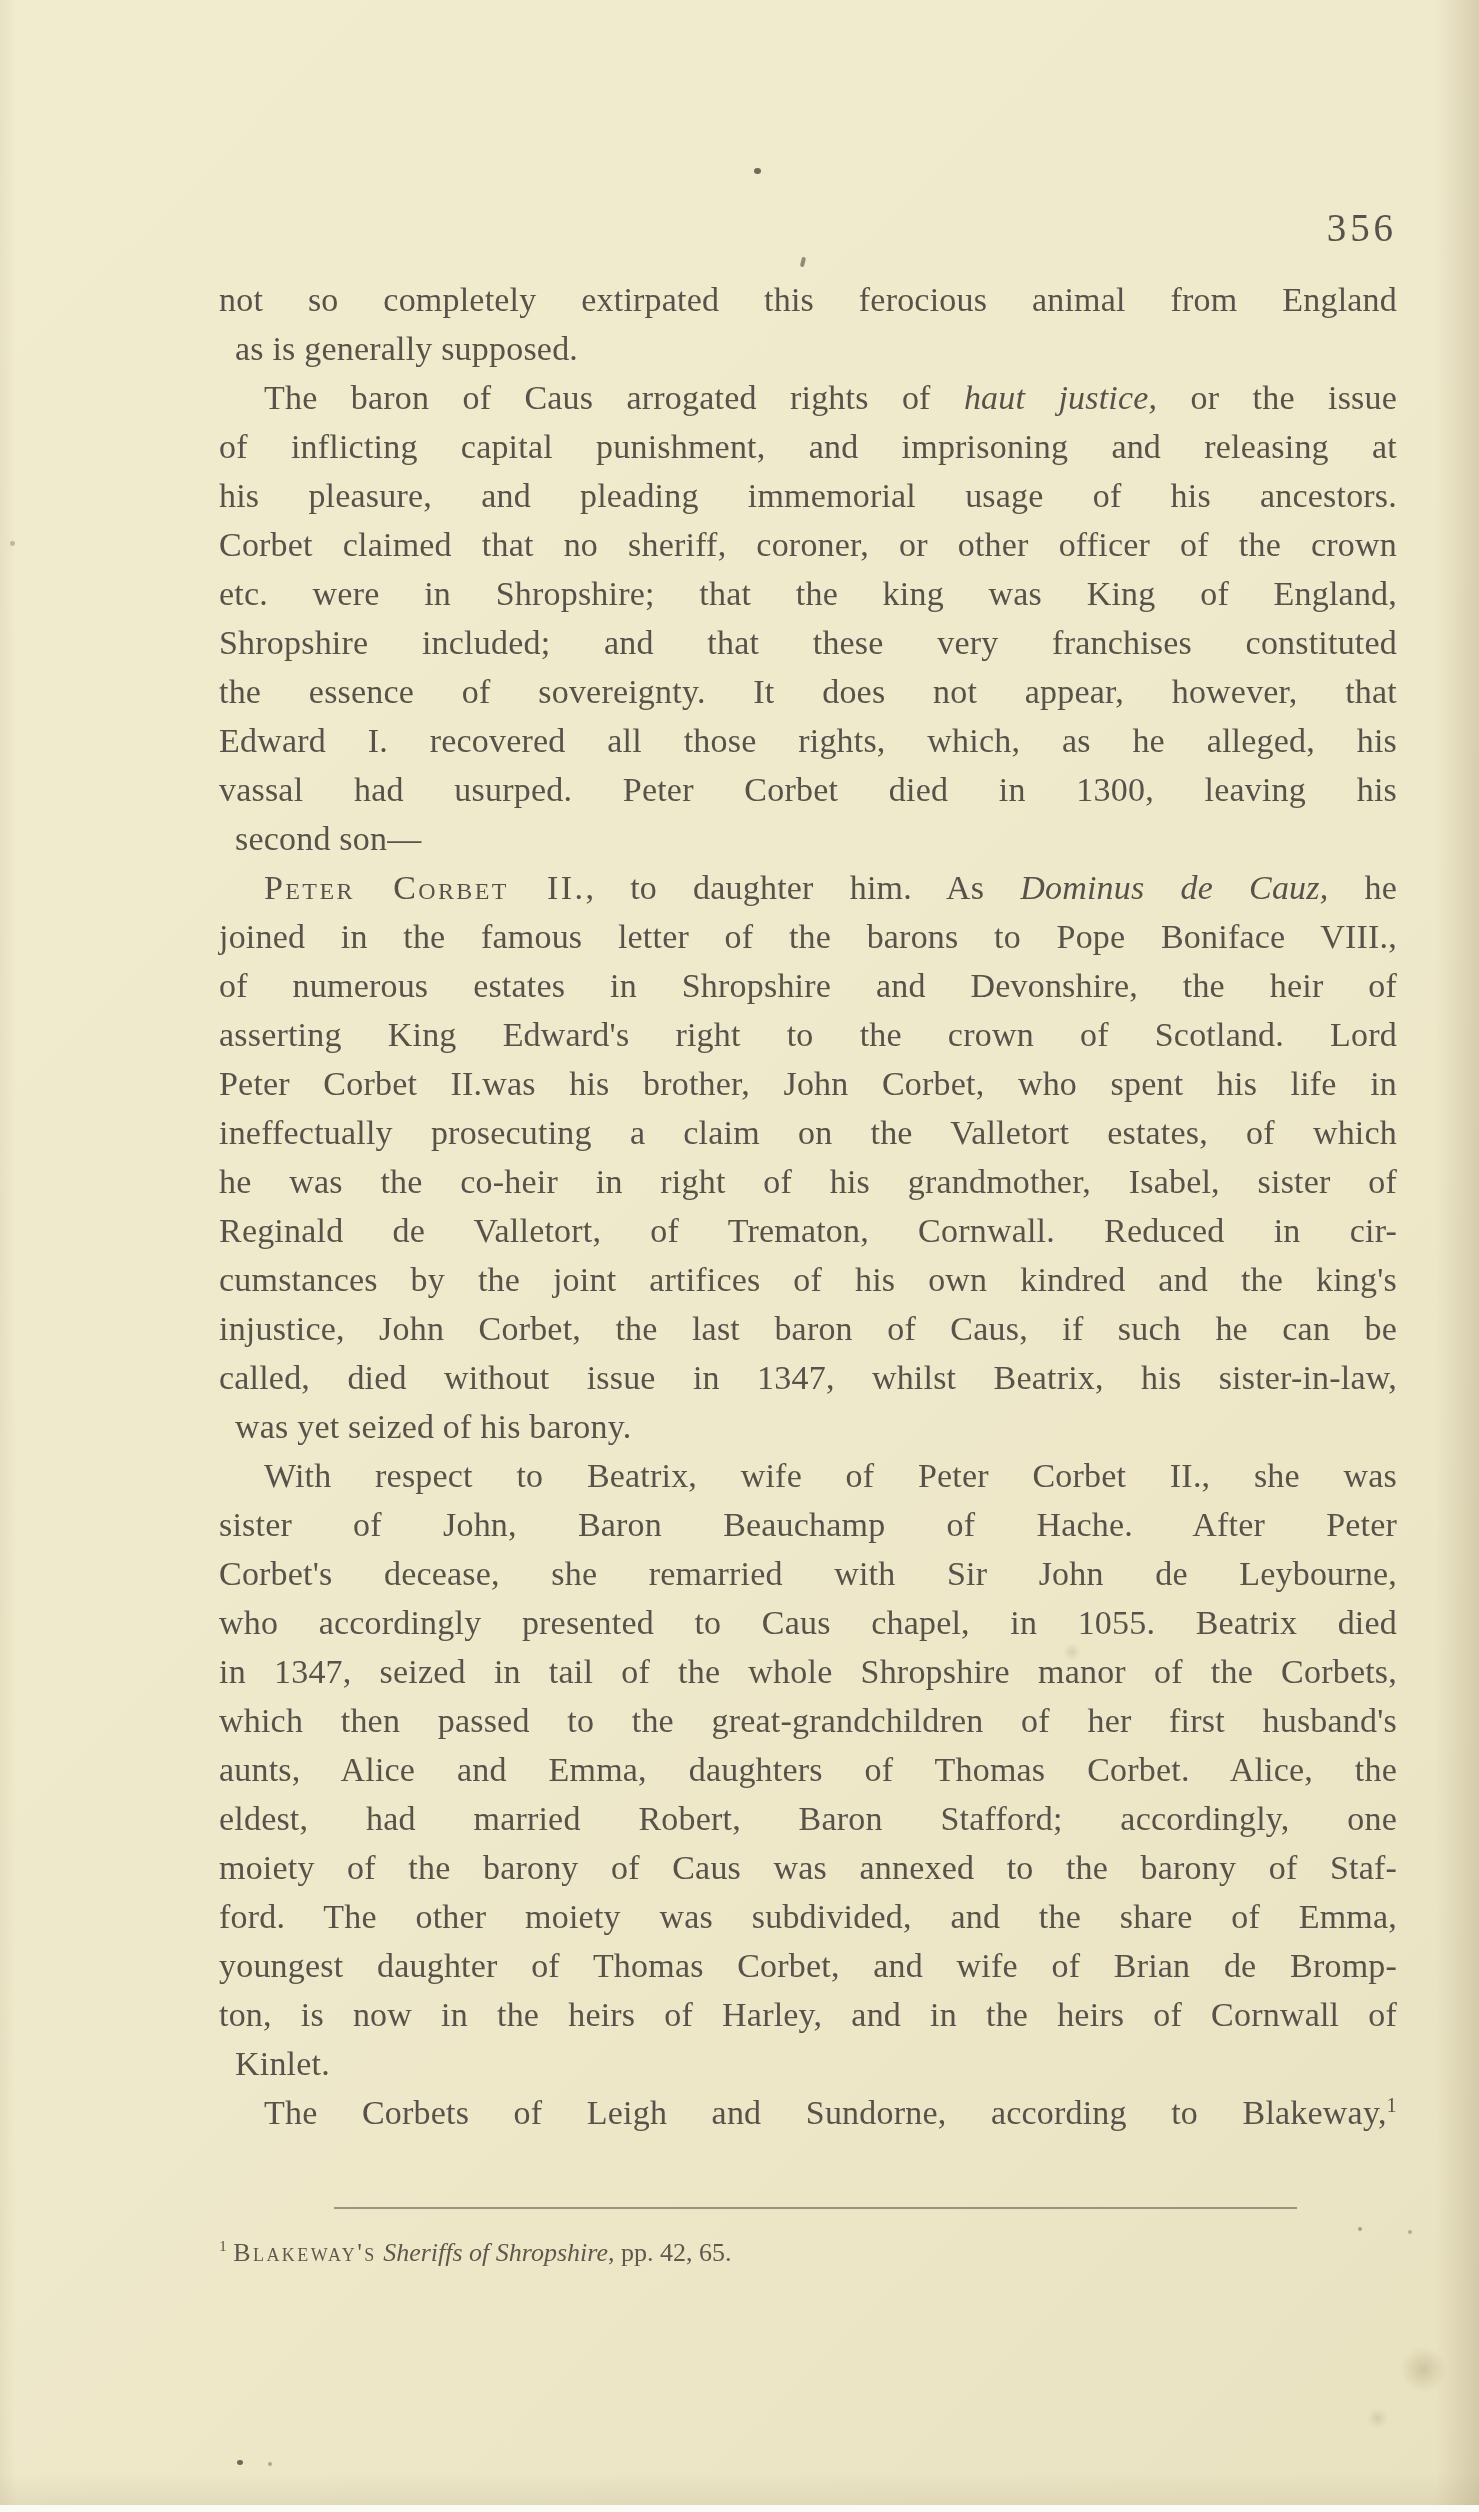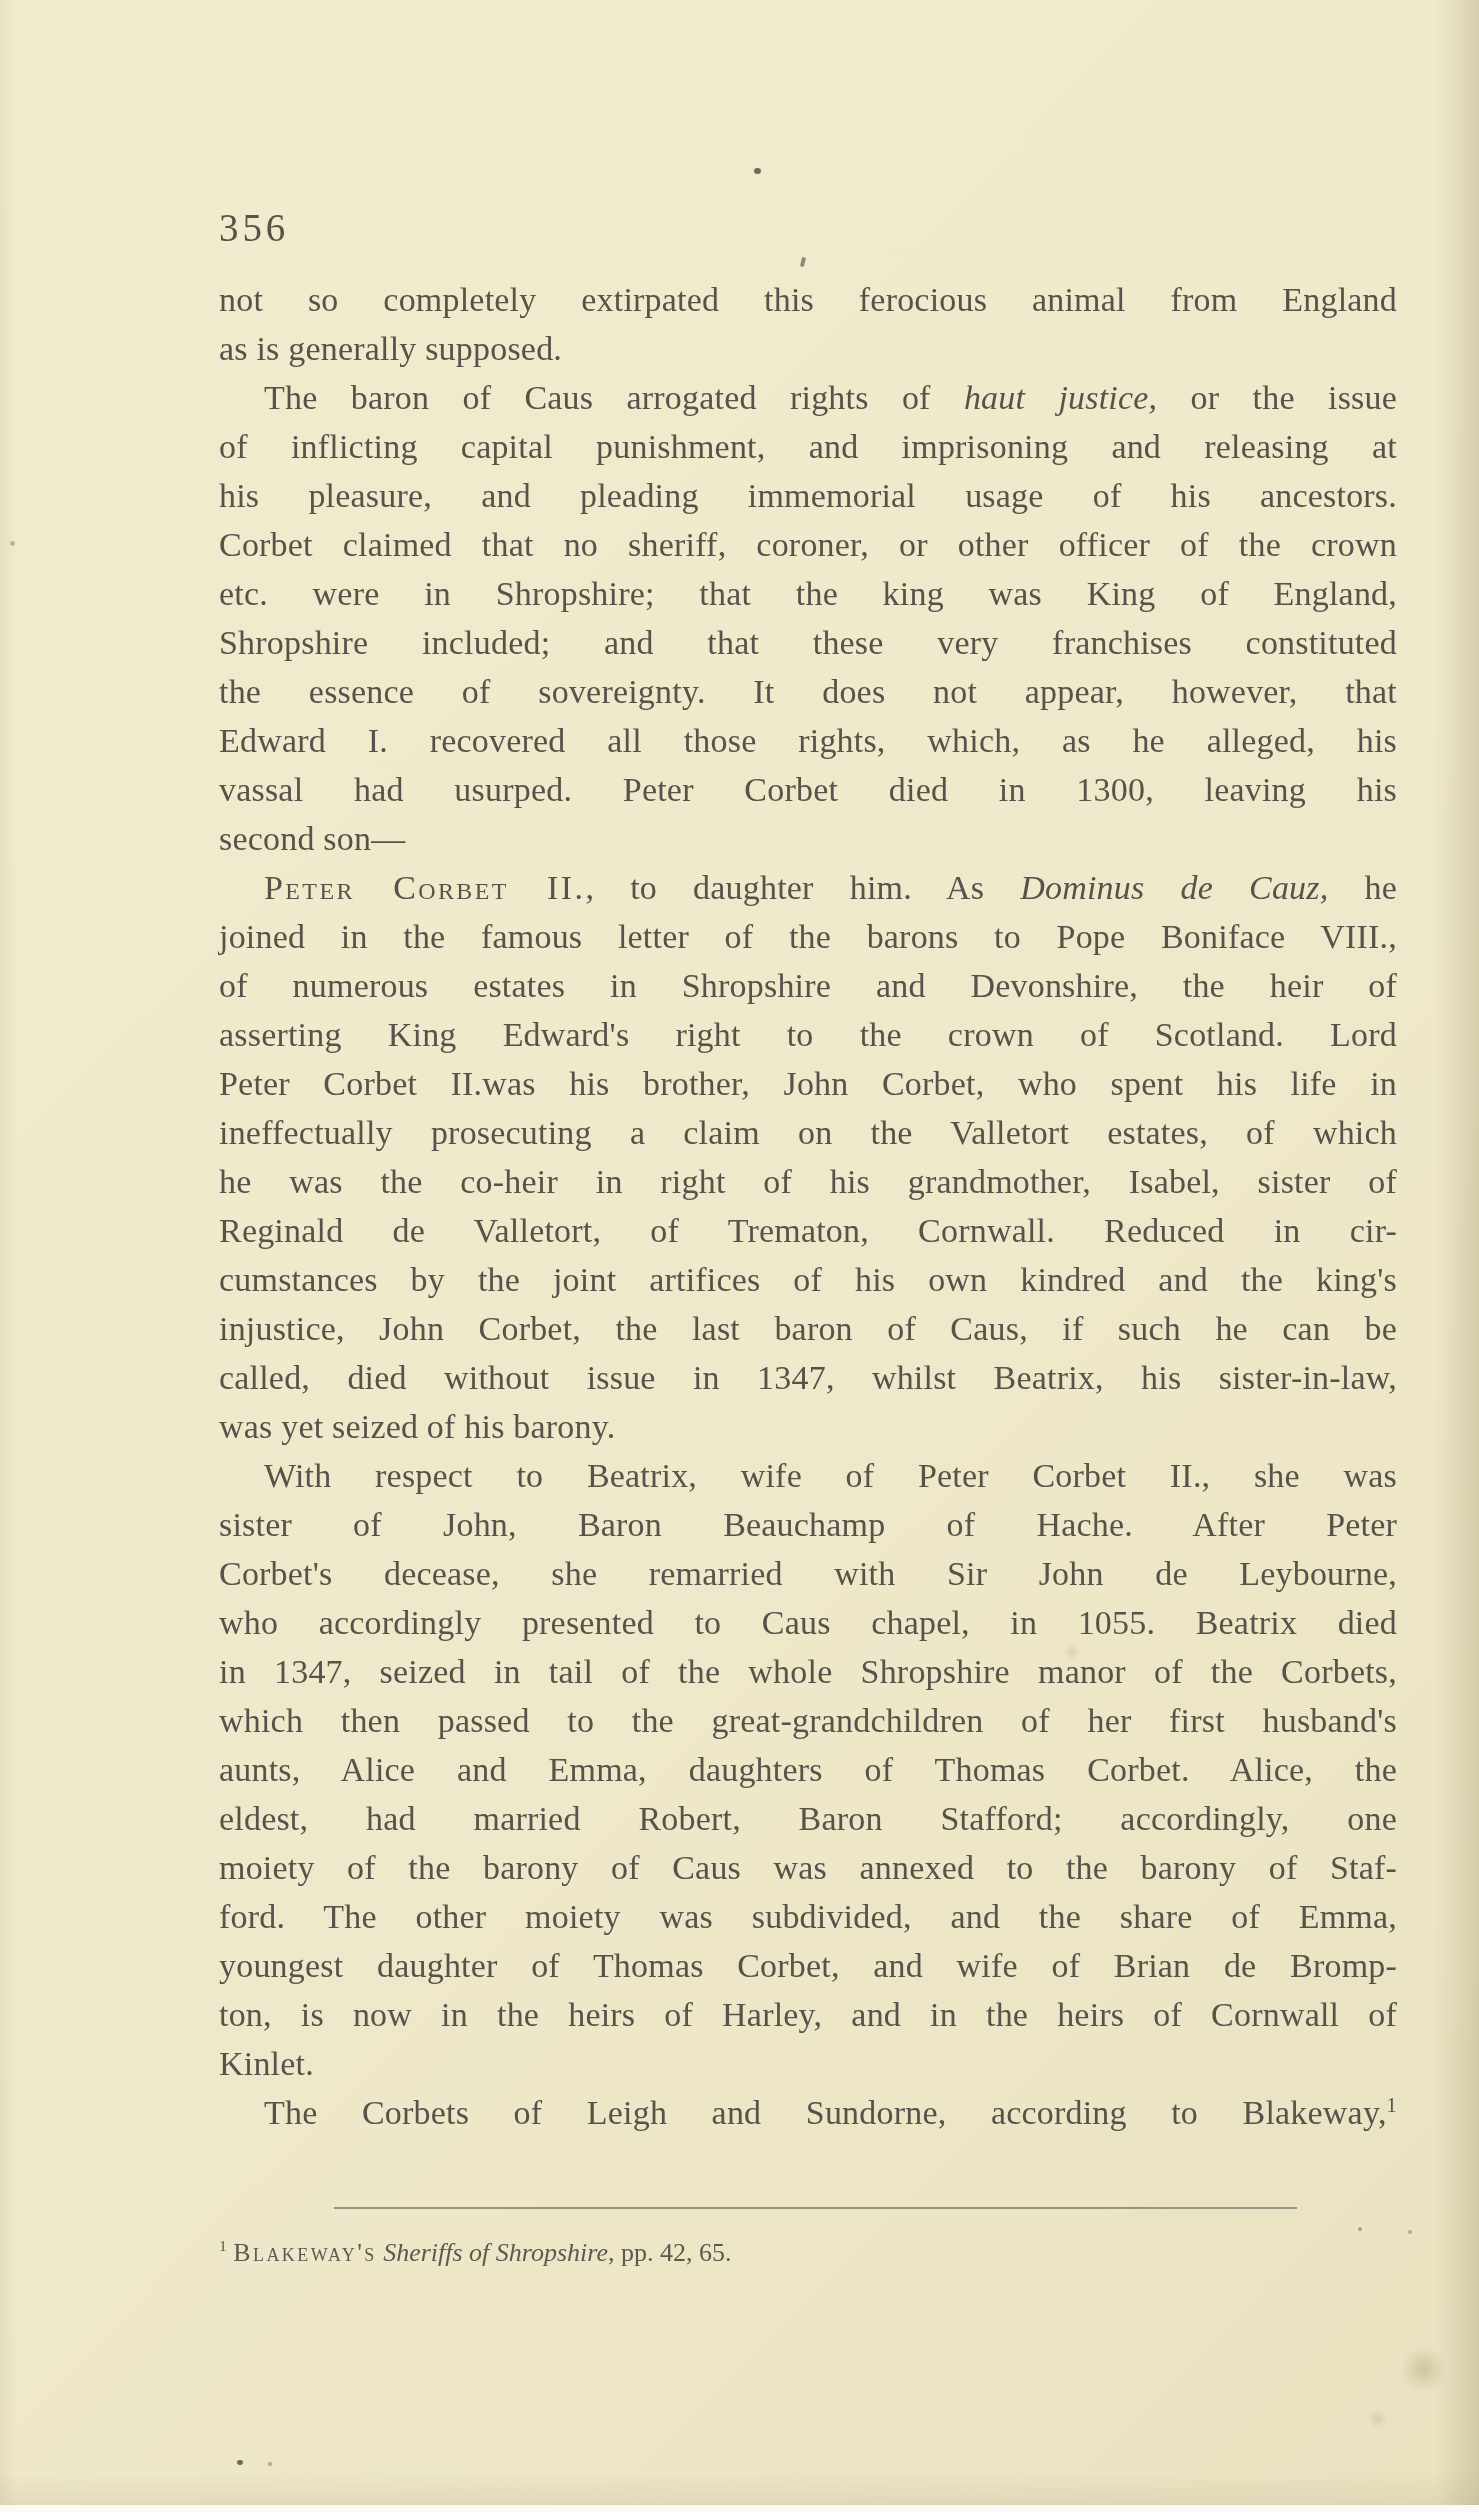--- a/index.html
+++ b/index.html
@@ -14,33 +14,33 @@
   .edge-right{position:absolute;right:0;top:0;width:45px;height:100%;
     background:linear-gradient(to right,rgba(166,153,117,0),rgba(166,153,117,0.35));}
   .edge-left{position:absolute;left:0;top:0;width:15.6px;height:100%;
     background:linear-gradient(to left,rgba(166,153,117,0),rgba(166,153,117,0.14));}
   .edge-bottom{position:absolute;left:0;bottom:6.8px;width:100%;height:33px;
     background:linear-gradient(to bottom,rgba(166,153,117,0),rgba(166,153,117,0.16));}
   .scan-strip{position:absolute;left:0;bottom:0;width:100%;height:6.8px;background:#fbfbf6;}
 
   .pagenum{
     position:absolute;left:219px;top:205px;width:1178px;
-    text-align:left;font-size:39px;letter-spacing:3.9px;color:#57524a;
+    text-align:right;font-size:39px;letter-spacing:3.9px;color:#57524a;
   }
   .textblock{
     position:absolute;left:219px;top:275px;width:1178px;
     font-size:34px;letter-spacing:0.2px;
   }
   .paragraph{margin:0;}
   .line{
     height:49px;line-height:49px;
     text-align:justify;text-align-last:justify;
     white-space:normal;
   }
-  .line.last{text-align-last:left;}
+  .line.last{text-align-last:left;margin-left:16px;}
   .line.indent{text-indent:45px;}
   .italic{font-style:italic;}
   .smallcaps{font-variant:small-caps;letter-spacing:2.4px;}
   sup{font-size:0.60em;vertical-align:super;line-height:0;}
 
   .rule{
     position:absolute;left:334px;top:2207px;width:963px;height:1.9px;
     background:#847e70;opacity:0.8;
   }
   .footnote{

